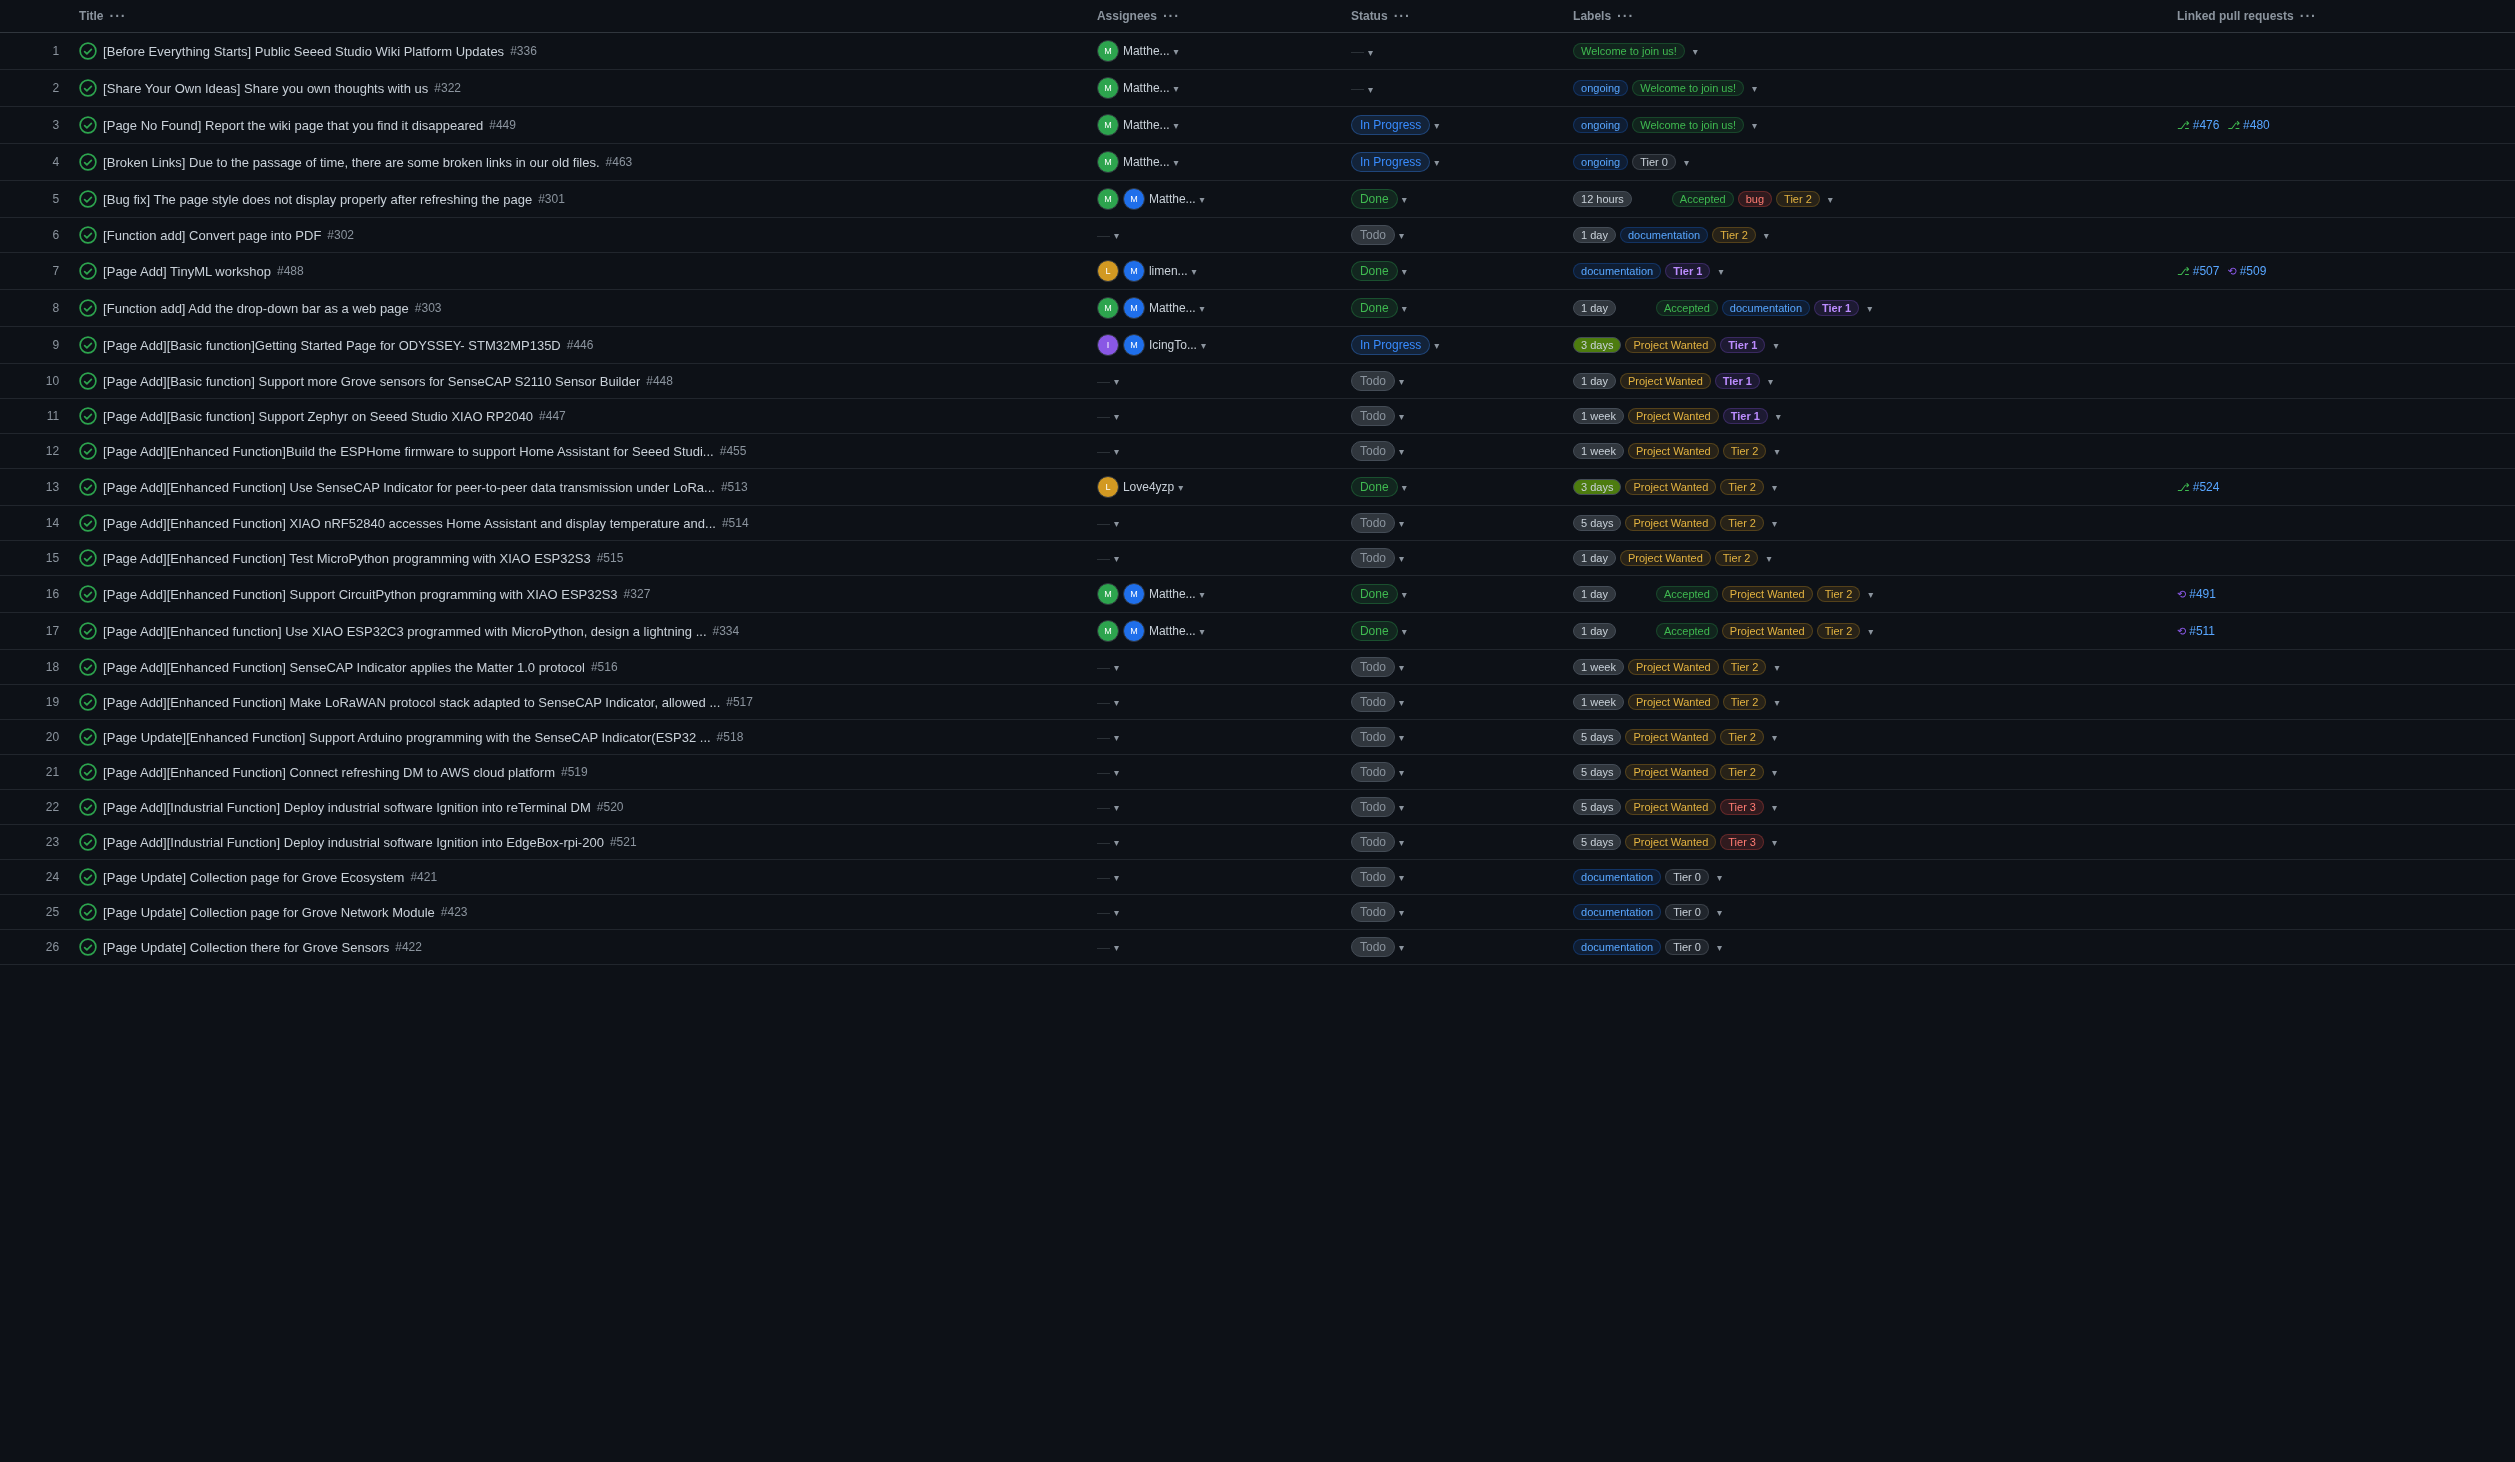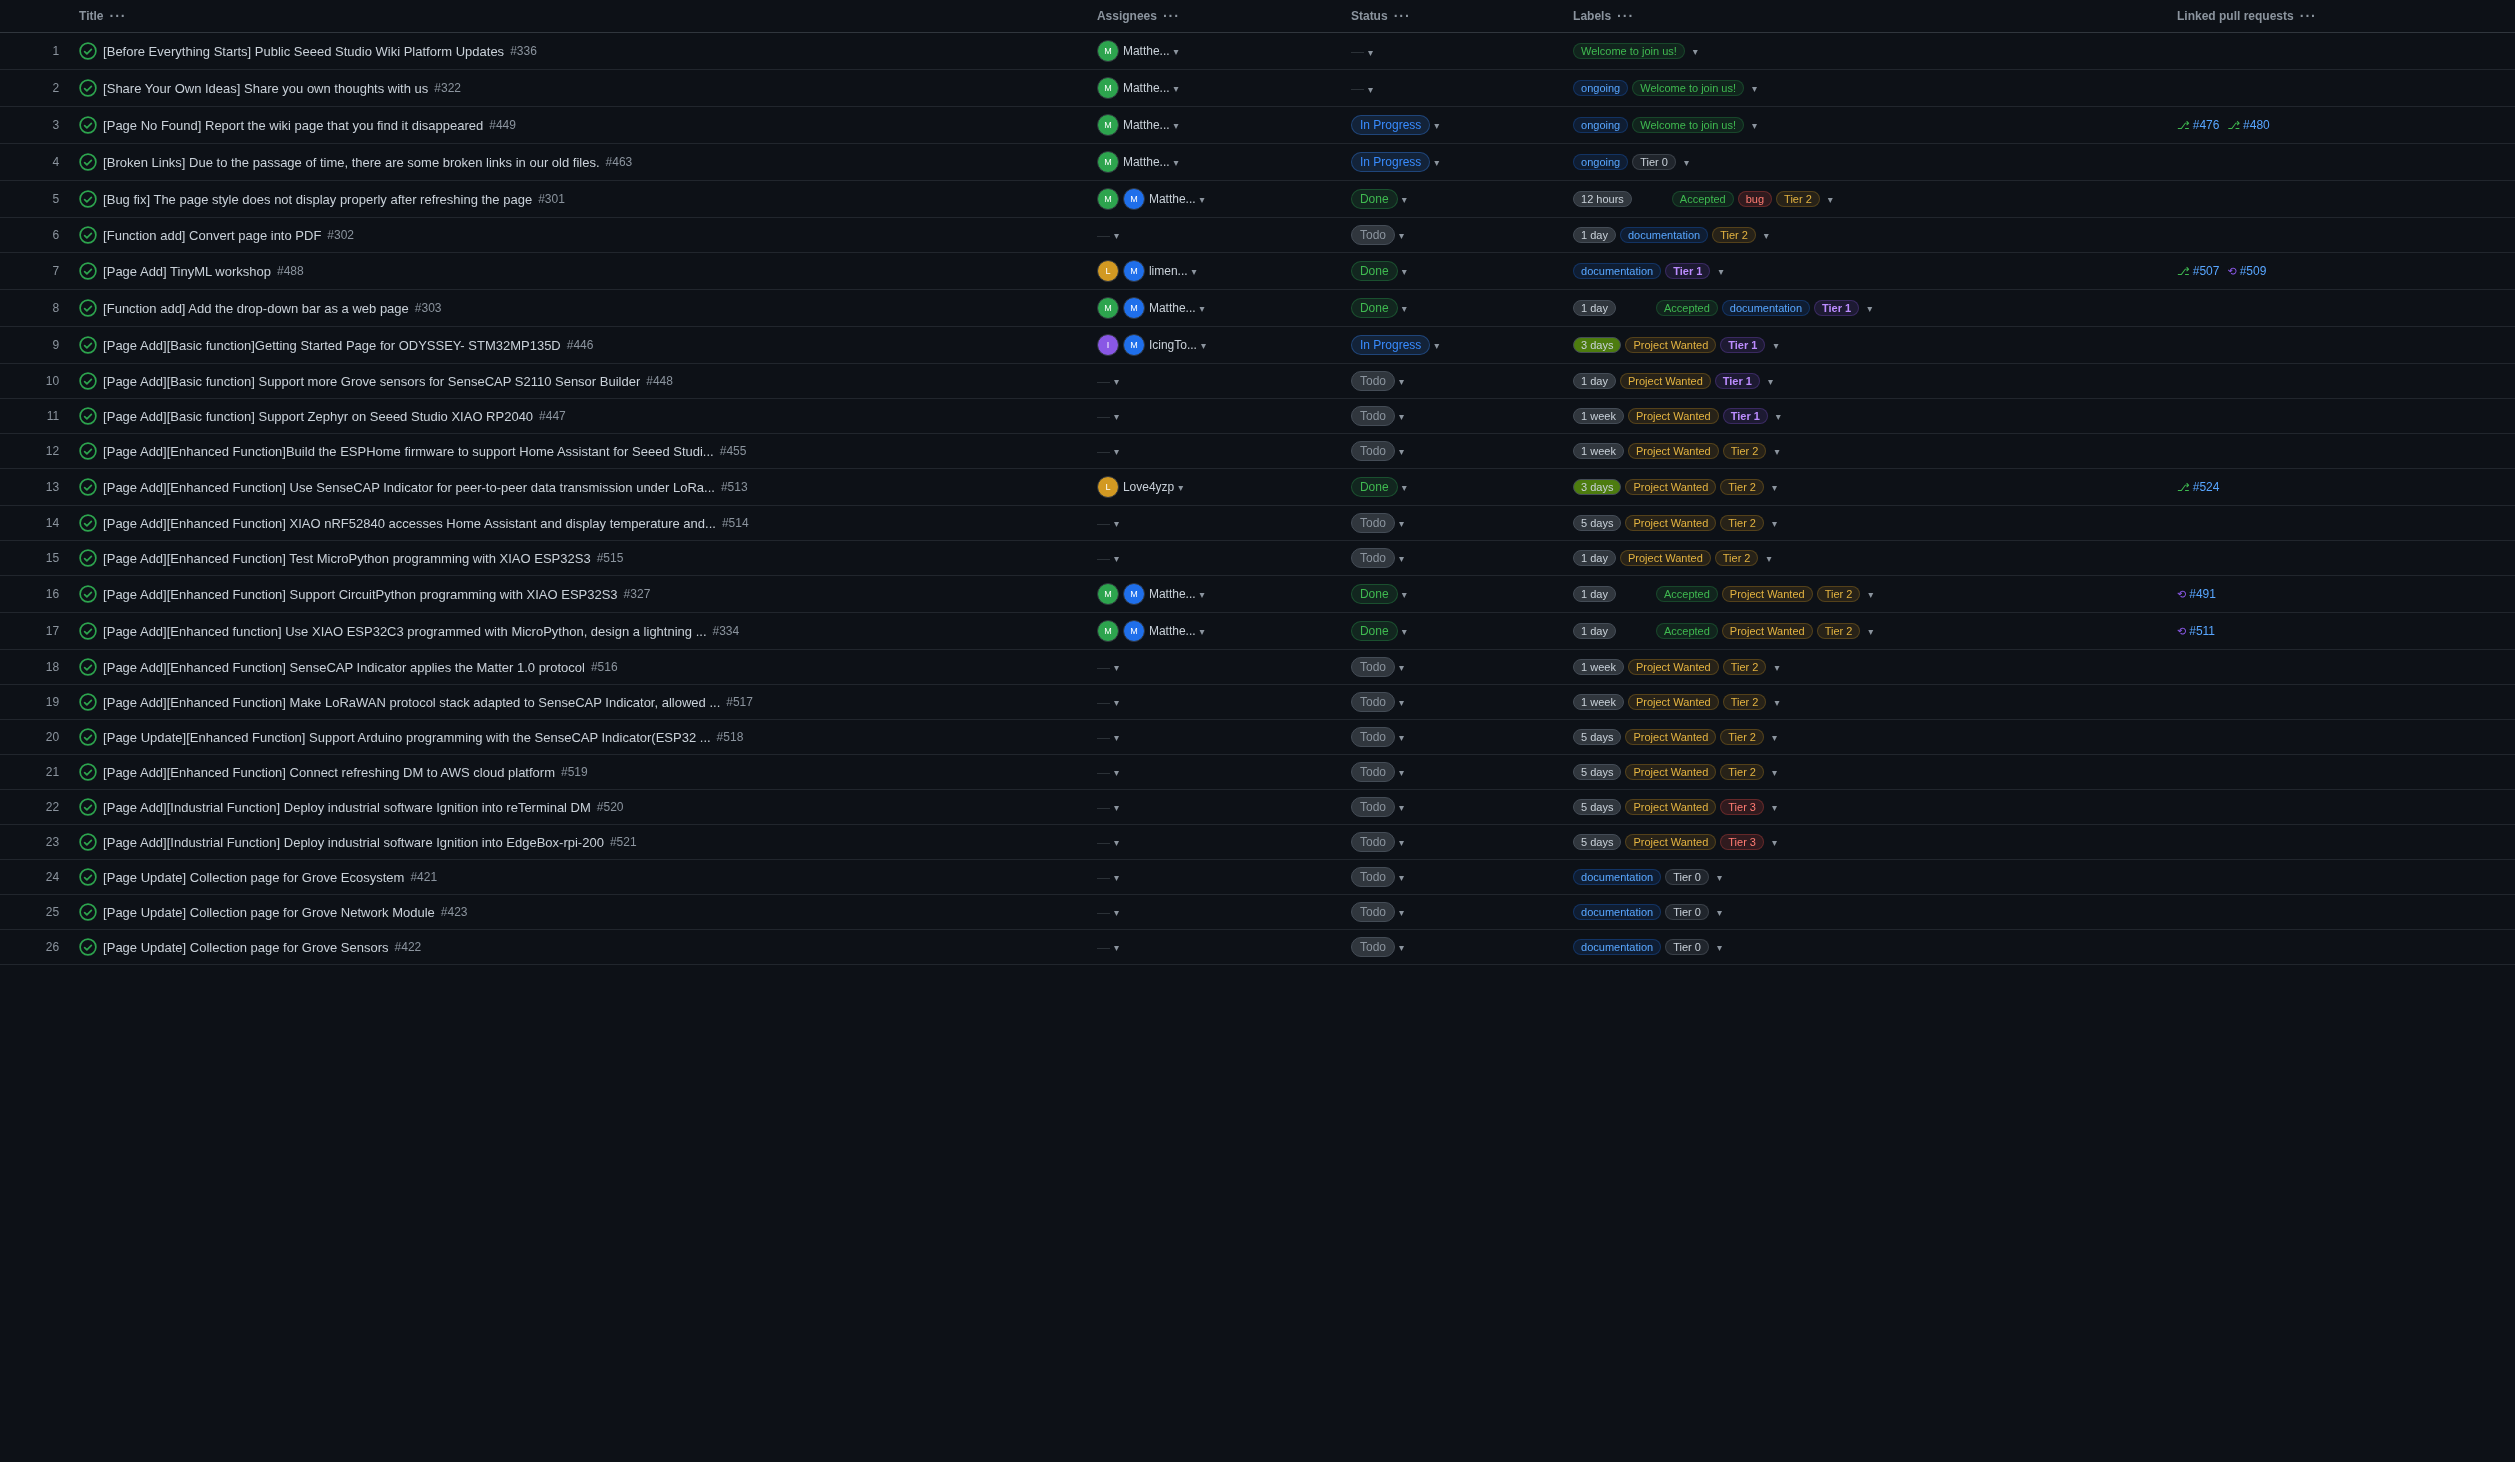--- a/index.html
+++ b/index.html
@@ -1109,21 +1109,21 @@
           </td>
         </tr>
         <tr>
           <td class="row-num">26</td>
           <td>
             <div class="title-cell">
               <svg width="18" height="18" viewBox="0 0 16 16" class="check-icon">
                 <circle cx="8" cy="8" r="7" fill="none" stroke="#2da44e" stroke-width="1.5"></circle>
     <path d="M5 8.5l2 2 4-4" stroke="#2da44e" stroke-width="1.5" fill="none" stroke-linecap="round" stroke-linejoin="round"></path>
               </svg>
-              <span class="title-text">[Page Update] Collection page for Grove Sensors</span>
+              <span class="title-text">[Page Update] Collection there for Grove Sensors</span>
               <span class="issue-num"> #422</span>
             </div>
           </td>
           <td>
             <div class="assignees-cell">
               <span class="dash">—</span>
               <span class="caret">▾</span>
             </div>
           </td>
           <td><span class="status-badge status-todo">Todo</span><span class="caret" style="margin-left: 4px;">▾</span></td>

